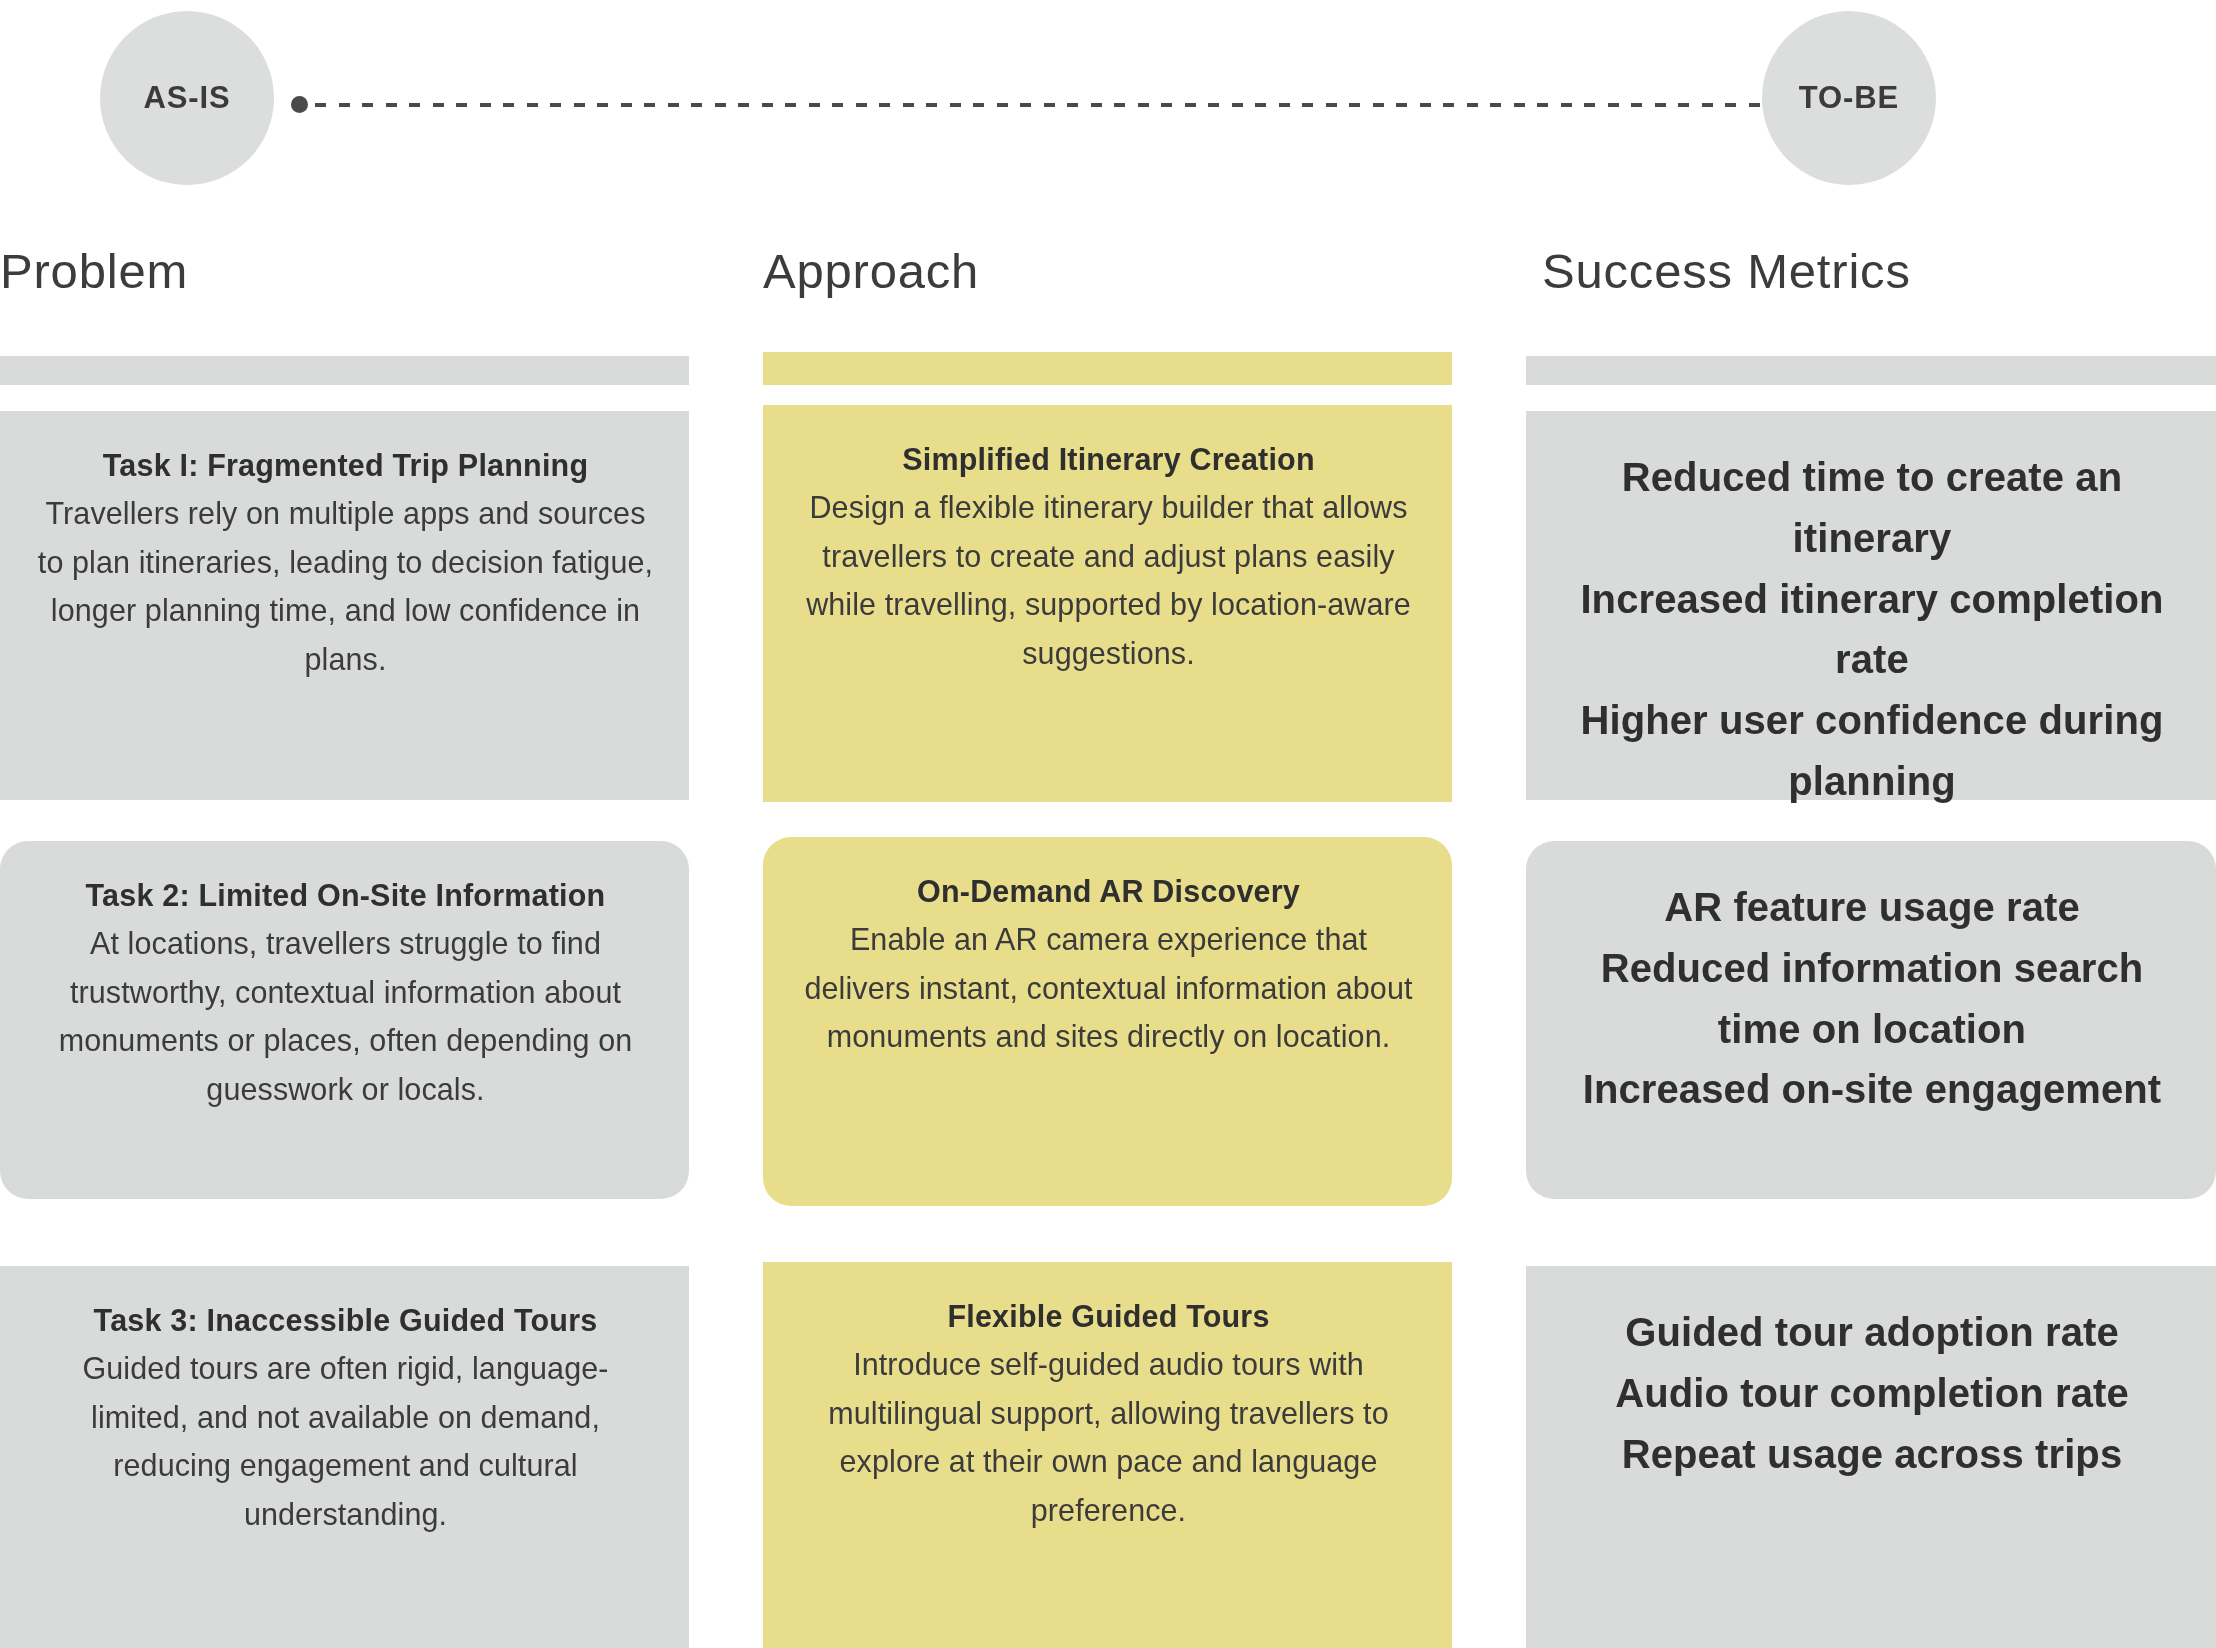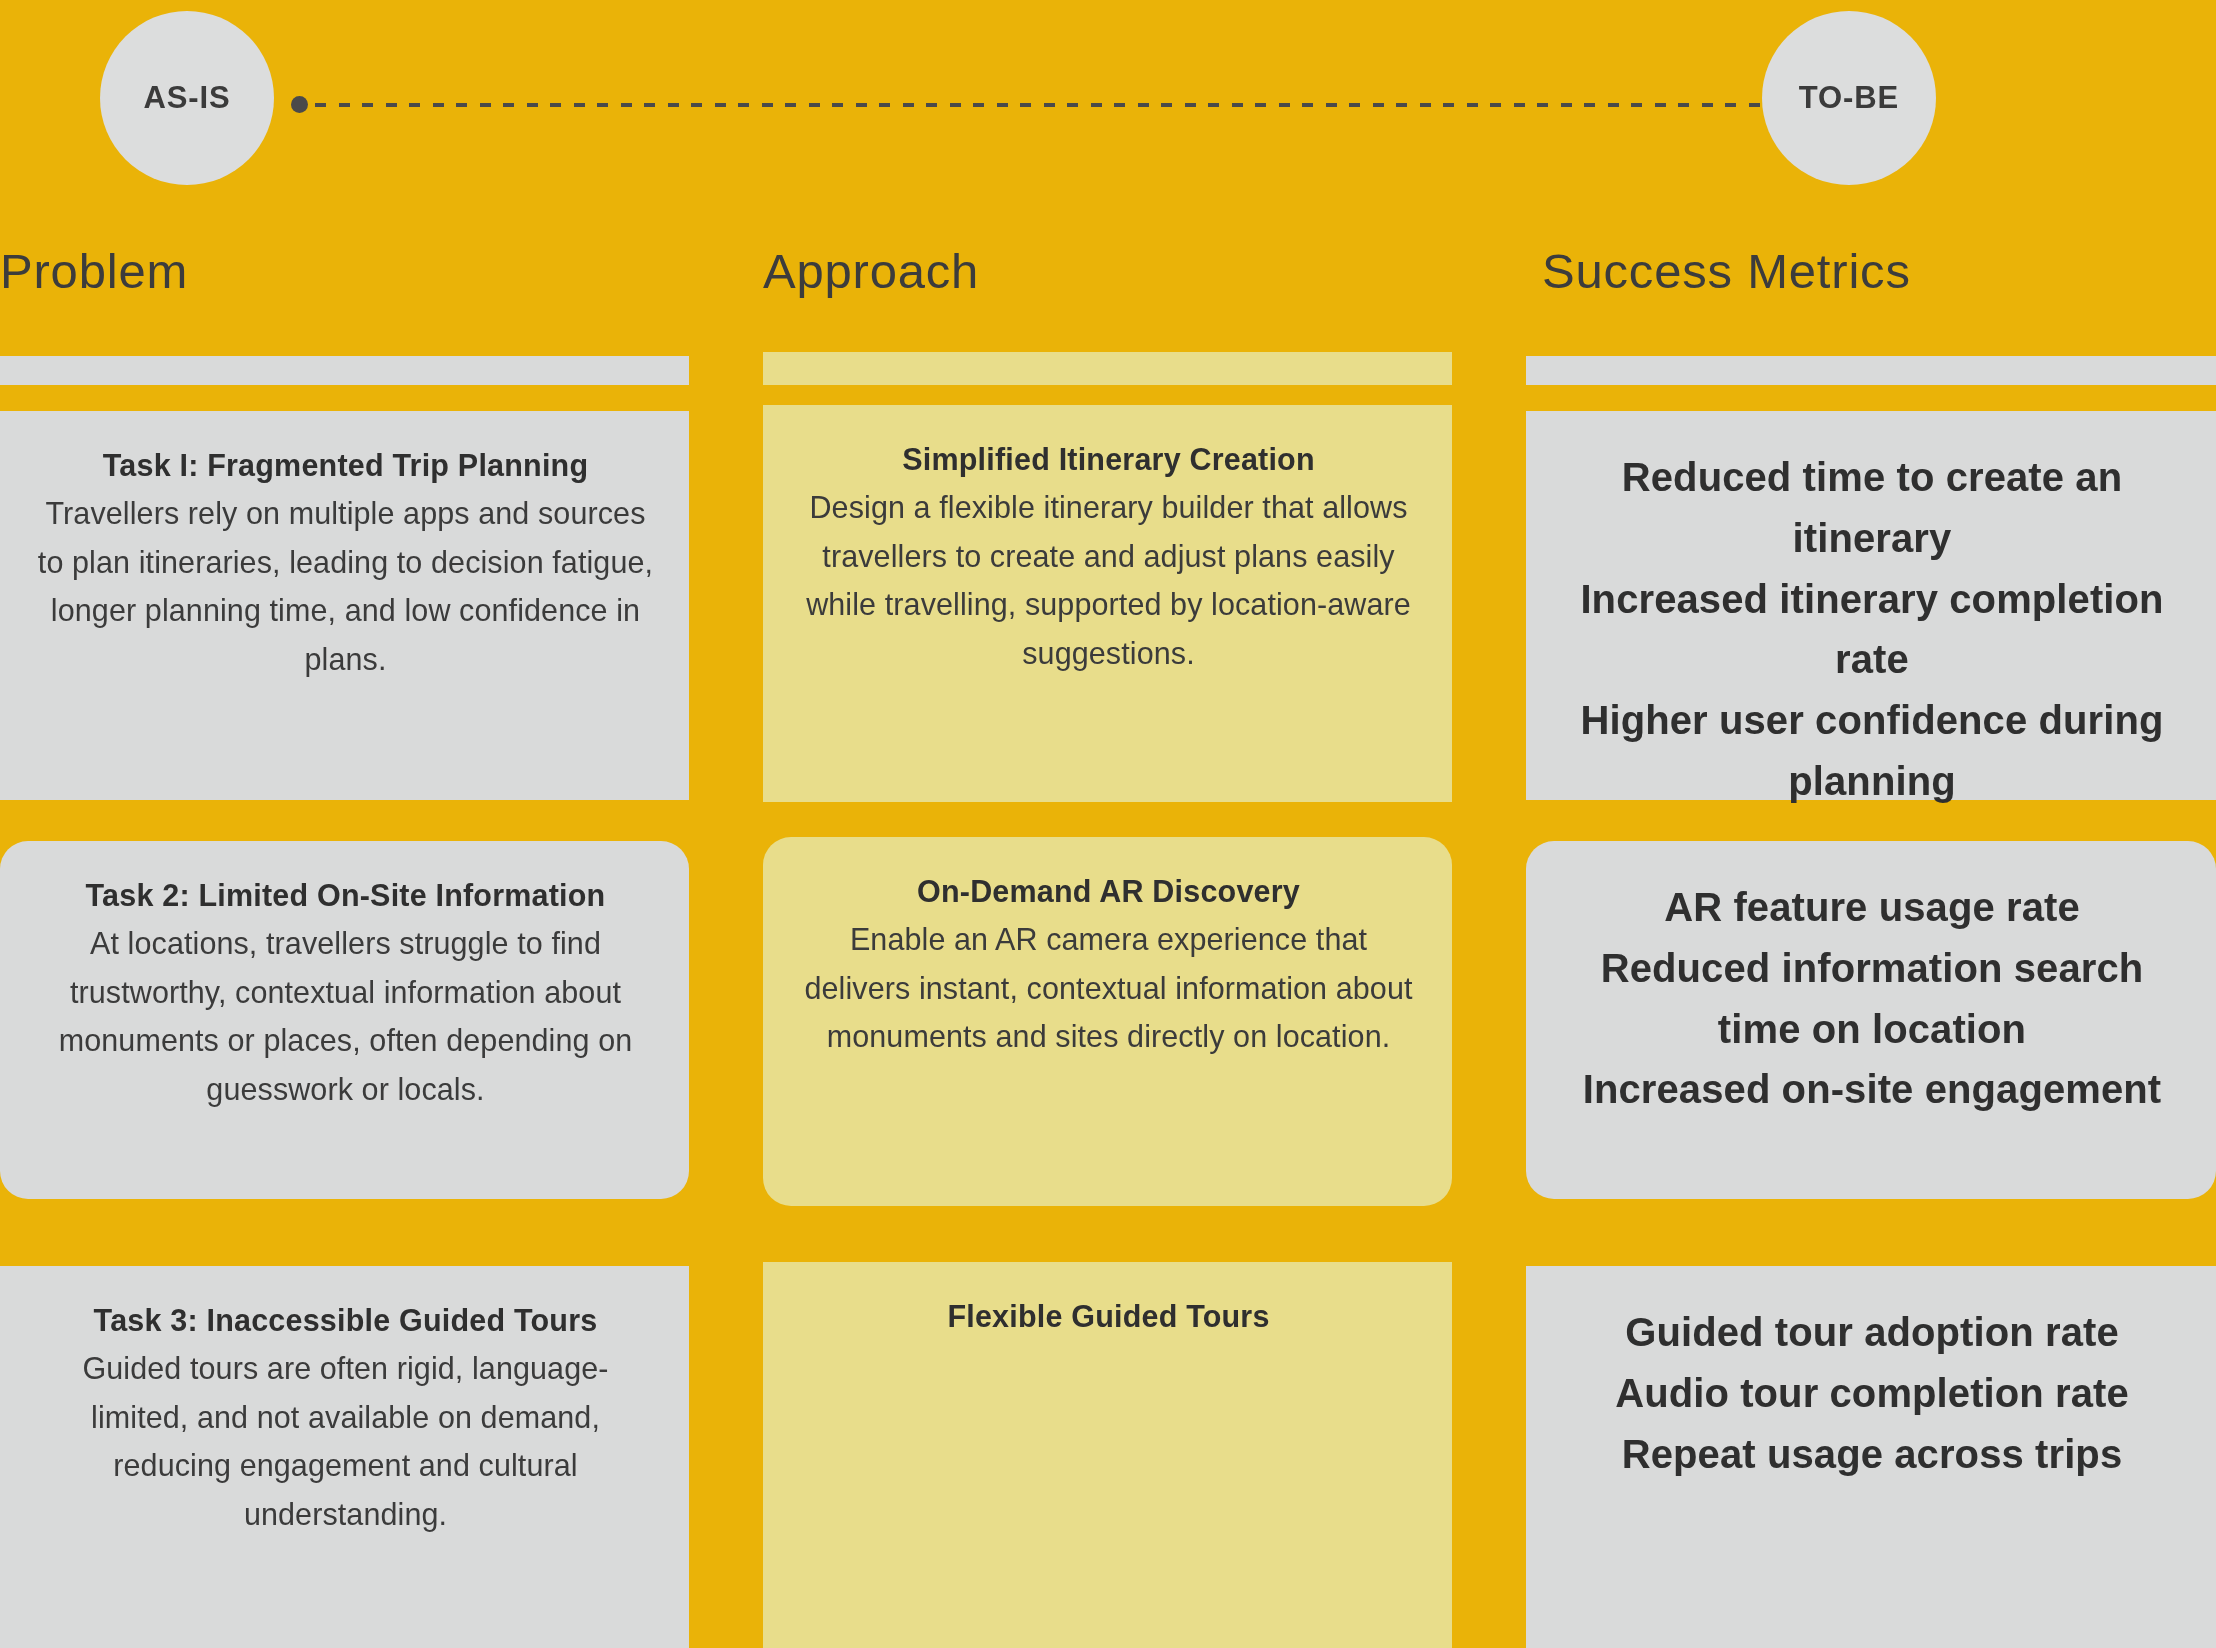--- a/index.html
+++ b/index.html
@@ -12,21 +12,21 @@
     height: 1648px;
     overflow: hidden;
     font-family: "Liberation Sans", sans-serif;
     -webkit-font-smoothing: antialiased;
   }
 
   .board {
     position: relative;
     width: 2216px;
     height: 1648px;
-    background: #eab308;
+    background: #ffffff;
   }
 
   
   .journey {
     position: absolute;
     left: 0;
     top: 0;
     width: 2216px;
     height: 207px;
   }
@@ -260,20 +260,21 @@
         <p class="card-body">Design a flexible itinerary builder that allows travellers to create and adjust plans easily while travelling, supported by location-aware suggestions.</p>
       </div>
 
       <div class="card r1">
         <p class="card-title">On-Demand AR Discovery</p>
         <p class="card-body">Enable an AR camera experience that delivers instant, contextual information about monuments and sites directly on location.</p>
       </div>
 
       <div class="card r2">
         <p class="card-title">Flexible Guided Tours</p>
+        <p class="card-body">Introduce self-guided audio tours with multilingual support, allowing travellers to explore at their own pace and language preference.</p>
       </div>
     </div>
 
     <div class="col c2">
       <div class="stub"></div>
 
       <div class="card r0">
         <ul class="metric-list">
           <li>Reduced time to create an itinerary</li>
           <li>Increased itinerary completion rate</li>

